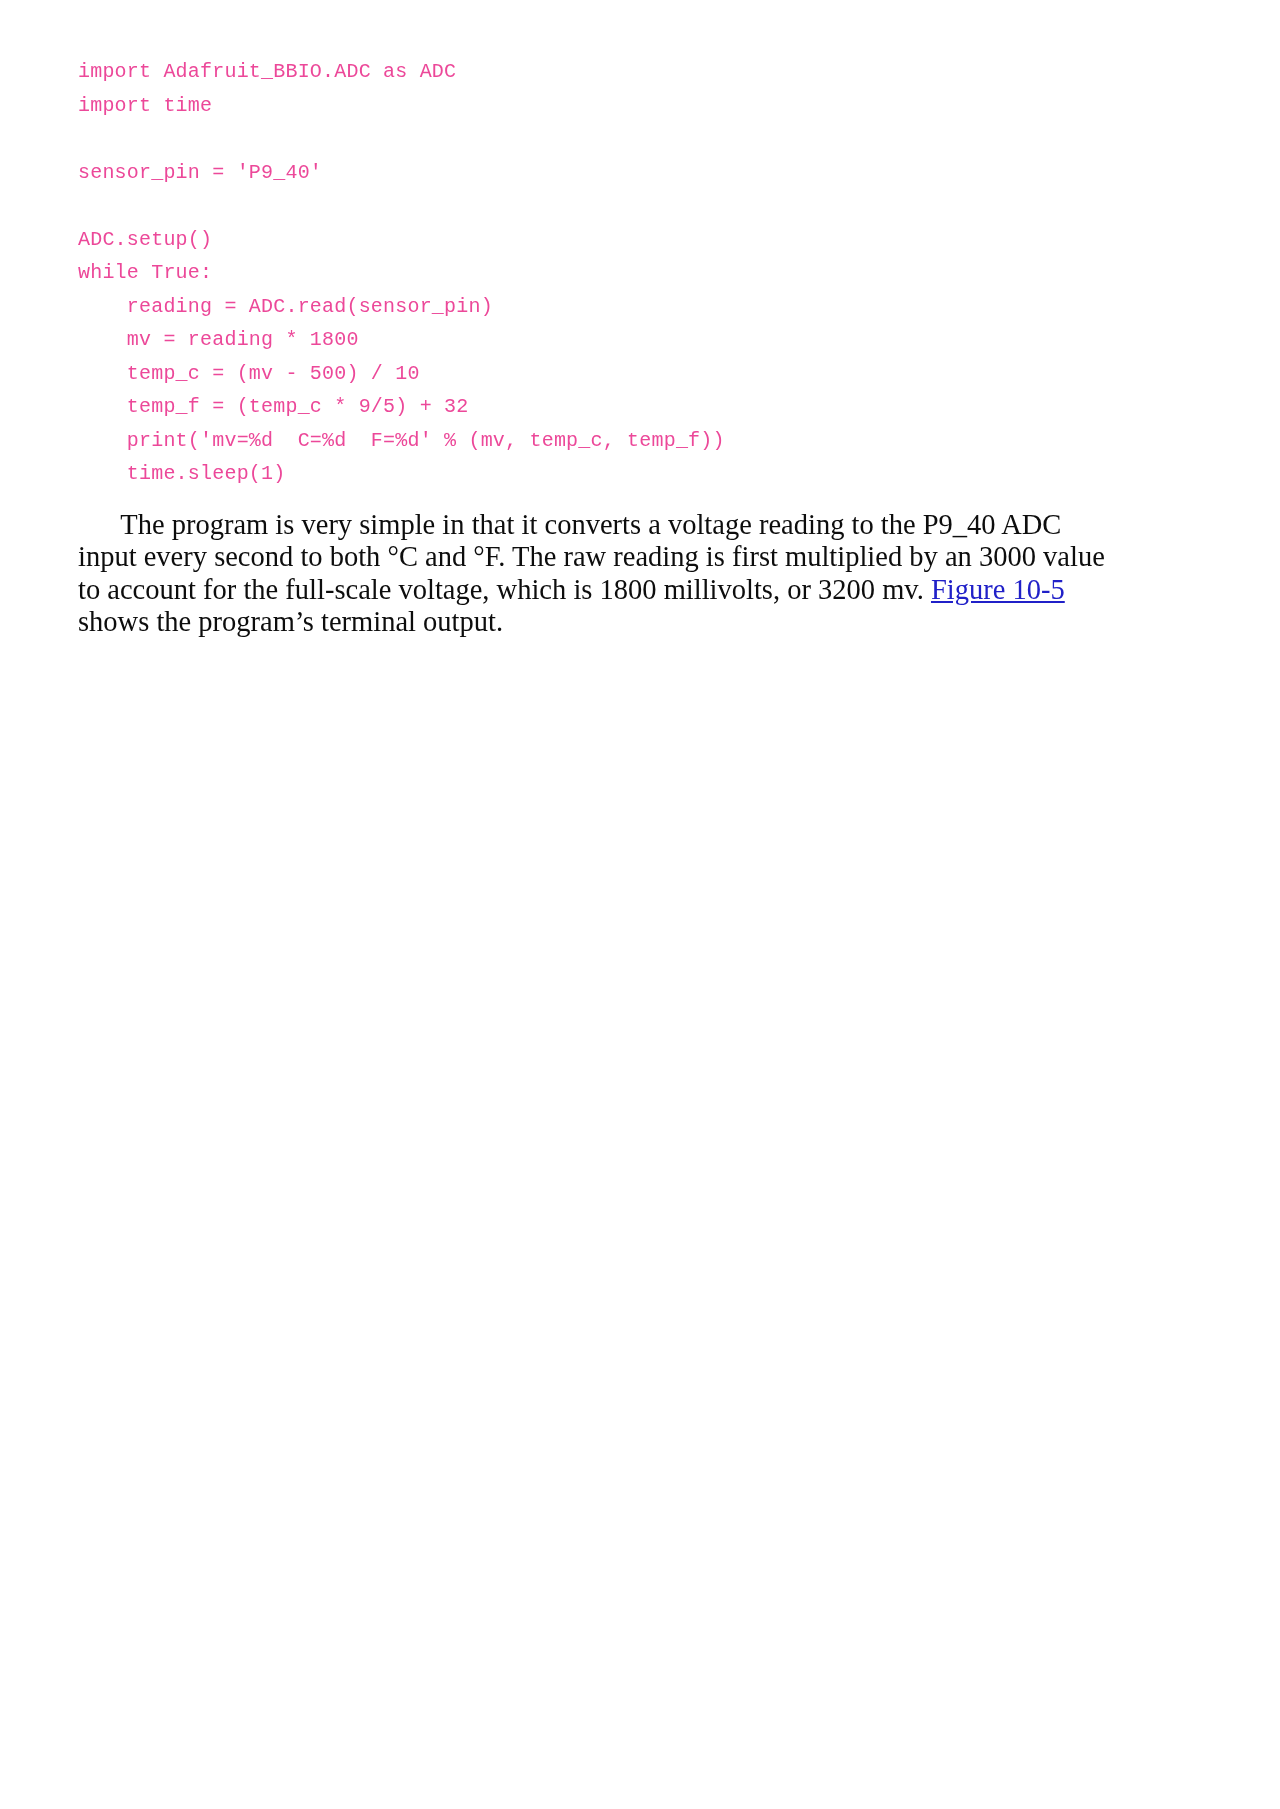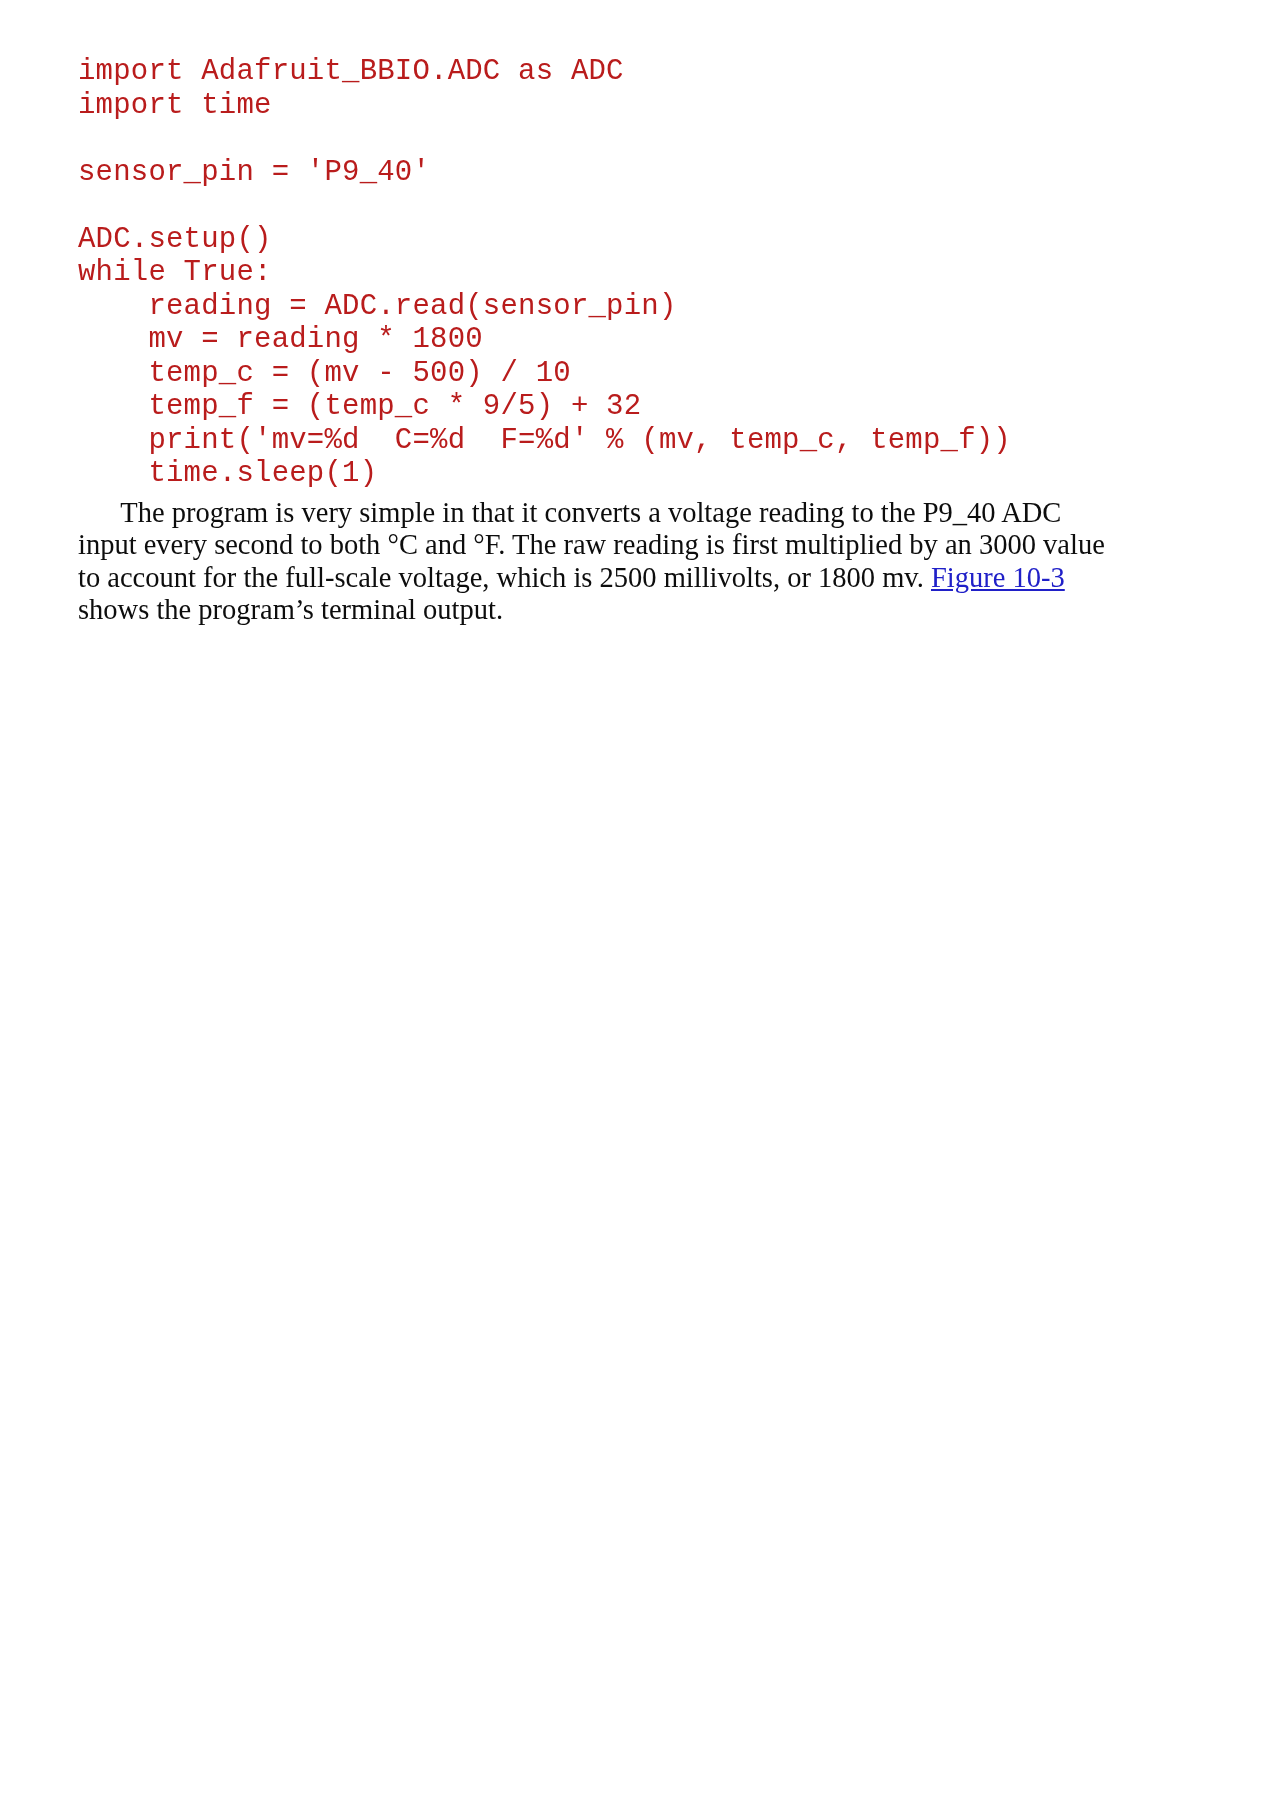--- a/index.html
+++ b/index.html
@@ -29,26 +29,26 @@
   .content {
     position: absolute;
     left: 78px;
     top: 55px;
     width: 1122px;
   }
 
   
   .code-block {
     font-family: "Liberation Mono", "DejaVu Sans Mono", monospace;
-    font-size: 29px;
+    font-size: 20px;
     line-height: 33.5px;
-    color: #b91c1c;
+    color: #ec4899;
     white-space: pre;
     letter-spacing: 0.2px;
-    margin: 0 0 6px 0;
+    margin: 0 0 18px 0;
     -webkit-font-smoothing: antialiased;
   }
   .code-line {
     white-space: pre;
     display: block;
     min-height: 33.5px;
   }
   .code-line.blank {
     min-height: 33.5px;
   }
@@ -83,18 +83,18 @@
 <body>
 
 <div class="page">
   <div class="content">
 
     <pre class="code-block"><span class="code-line">import Adafruit_BBIO.ADC as ADC</span><span class="code-line">import time</span><span class="code-line blank"></span><span class="code-line">sensor_pin = 'P9_40'</span><span class="code-line blank"></span><span class="code-line">ADC.setup()</span><span class="code-line">while True:</span><span class="code-line">    reading = ADC.read(sensor_pin)</span><span class="code-line">    mv = reading * 1800</span><span class="code-line">    temp_c = (mv - 500) / 10</span><span class="code-line">    temp_f = (temp_c * 9/5) + 32</span><span class="code-line">    print('mv=%d  C=%d  F=%d' % (mv, temp_c, temp_f))</span><span class="code-line">    time.sleep(1)</span></pre>
 
     <div class="body-par">
       <span class="par-line indent"><span>      The program is very simple in that it converts a voltage reading to the P9_40 ADC</span></span>
       <span class="par-line"><span>input every second to both °C and °F. The raw reading is first multiplied by an 3000 value</span></span>
-      <span class="par-line"><span>to account for the full-scale voltage, which is 2500 millivolts, or 1800 mv. </span><a class="figure-link">Figure 10-3</a></span>
+      <span class="par-line"><span>to account for the full-scale voltage, which is 1800 millivolts, or 3200 mv. </span><a class="figure-link">Figure 10-5</a></span>
       <span class="par-line"><span>shows the program’s terminal output.</span></span>
     </div>
 
   </div>
 </div>
 
 </body></html>

